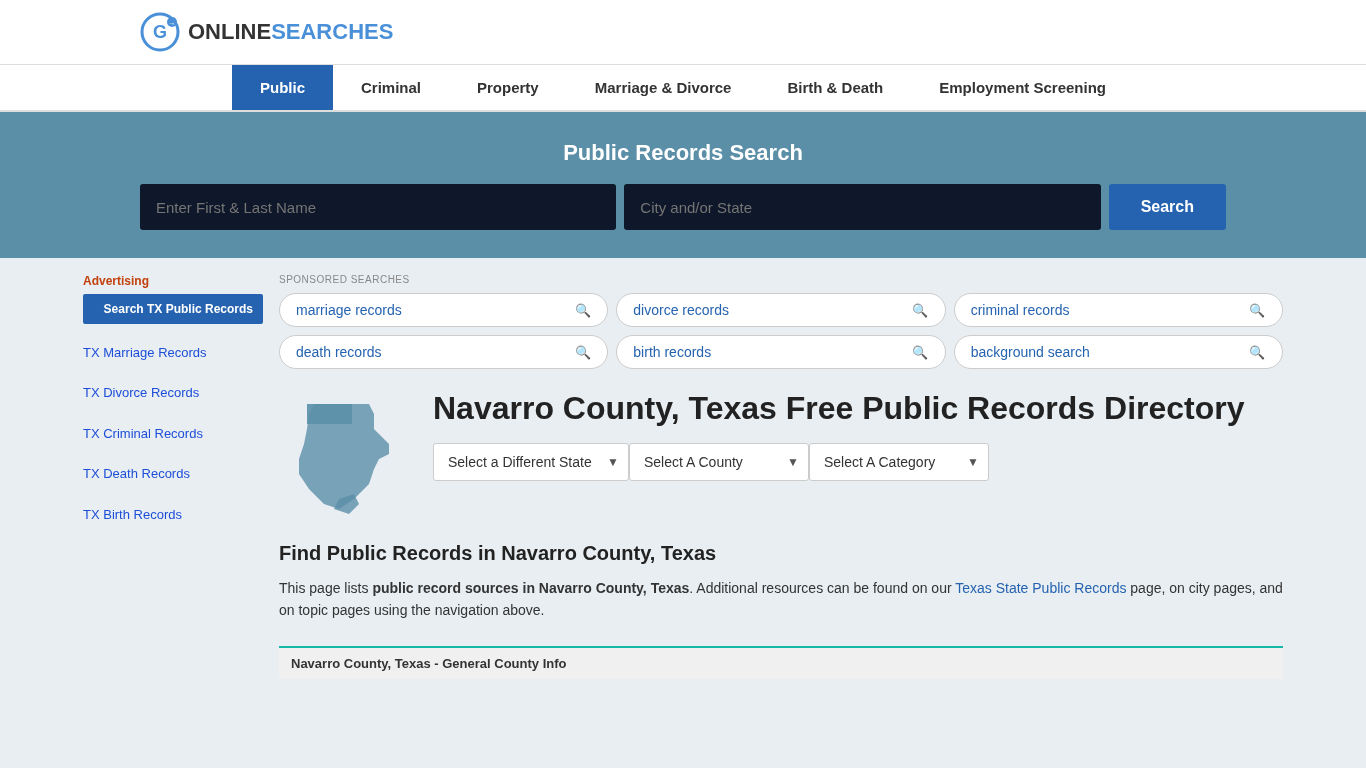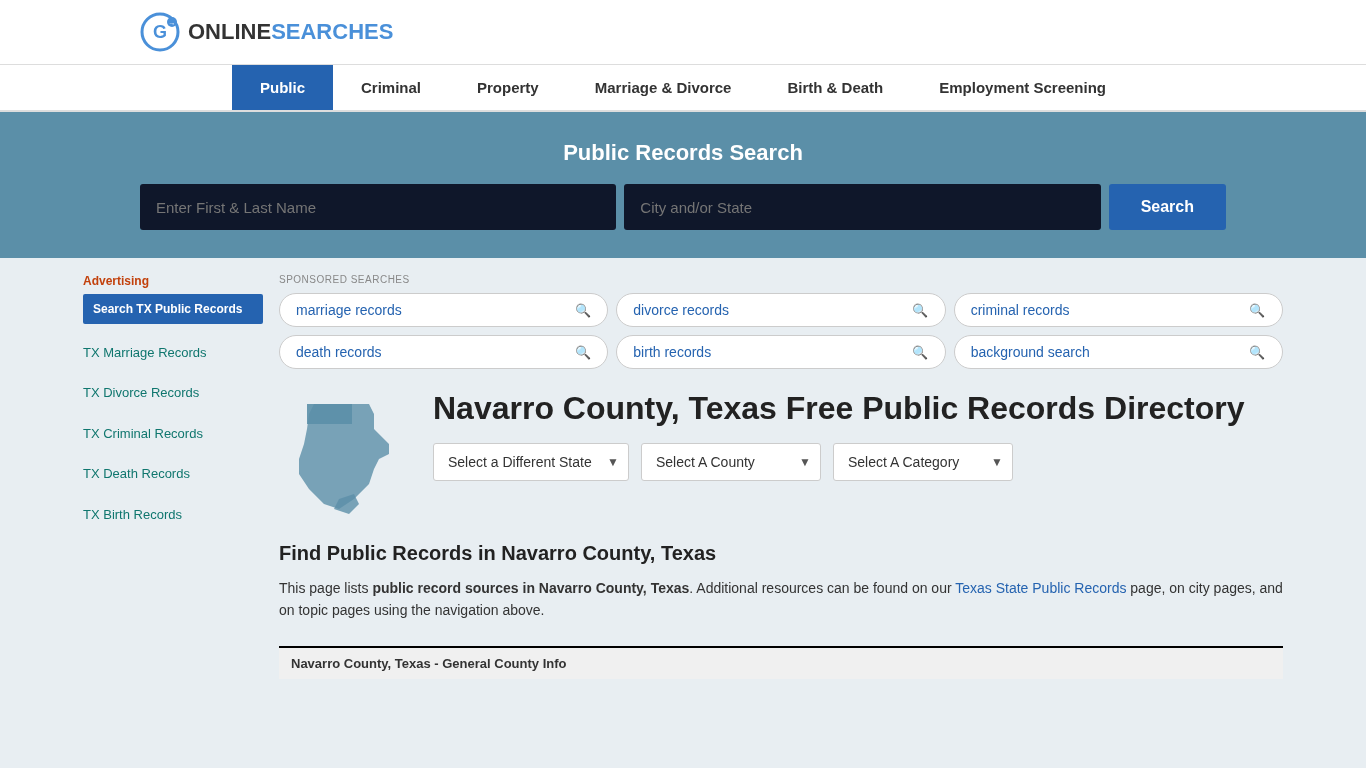--- a/index.html
+++ b/index.html
@@ -145,21 +145,21 @@
     }
     .county-title {
       font-size: 32px;
       font-weight: bold;
       color: #222;
       line-height: 1.2;
       margin-bottom: 16px;
     }
     .dropdowns {
       display: flex;
-      gap: 12px;
+      gap: 0;
       flex-wrap: wrap;
     }
     .dropdown-select {
       padding: 10px 36px 10px 14px;
       border: 1px solid #ccc;
       border-radius: 3px;
       font-size: 14px;
       background: #fff;
       cursor: pointer;
       appearance: none;
@@ -194,21 +194,21 @@
       color: #333;
       line-height: 1.6;
       margin-bottom: 12px;
     }
     .find-section p a {
       color: #2563b0;
       text-decoration: none;
     }
     .county-info-bar {
       background: #f0f0f0;
-      border-top: 2px solid #000000;
+      border-top: 2px solid #14b8a6;
       padding: 8px 12px;
       font-size: 13px;
       font-weight: bold;
       color: #333;
       margin-top: 24px;
     }
 
     
     .sidebar {
       width: 180px;
@@ -219,32 +219,32 @@
     .sidebar-ad-label {
       font-size: 12px;
       font-weight: bold;
       color: #c2410c;
       margin-bottom: 6px;
     }
     .sidebar-ad-btn {
       display: block;
       background: #2563b0;
       color: #fff;
-      text-align: left;
+      text-align: right;
       padding: 8px 10px;
       font-size: 12px;
       font-weight: bold;
       cursor: pointer;
       border-radius: 2px;
       margin-bottom: 10px;
       text-decoration: none;
     }
     .sidebar-links a {
       display: block;
-      color: #0f766e;
+      color: #1d4ed8;
       font-size: 13px;
       text-decoration: none;
       line-height: 1.8;
       margin-top: 17px;
     }
   </style>
 </head>
 <body>
 
 <div class="header">

